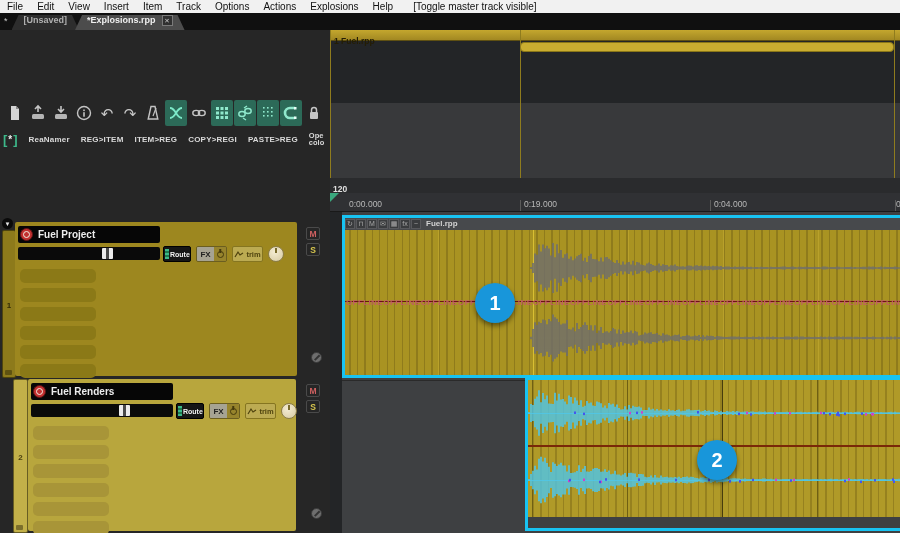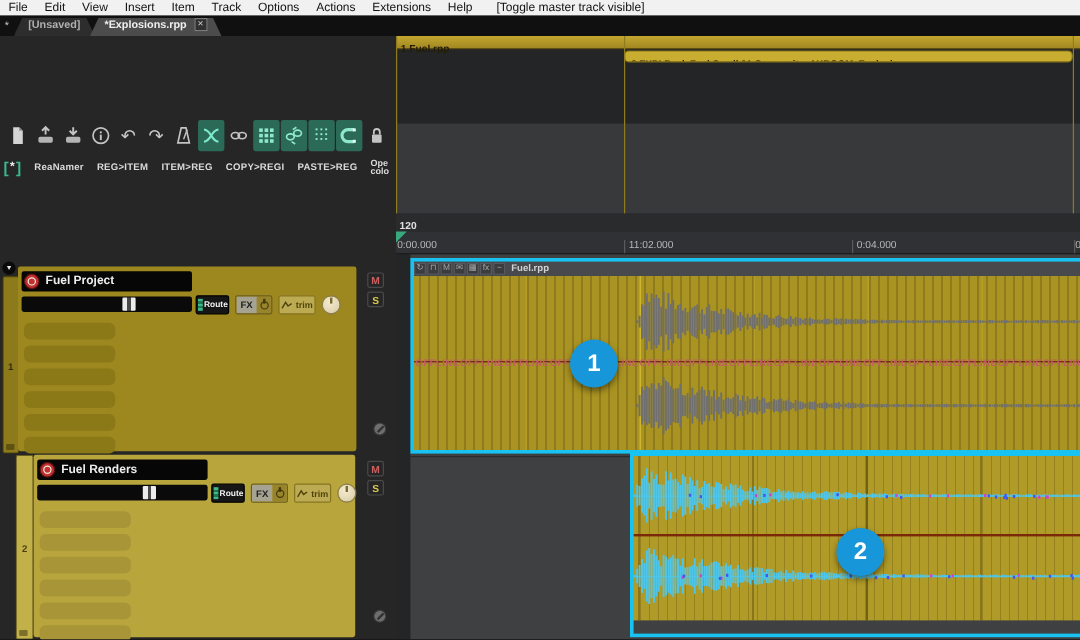--- a/index.html
+++ b/index.html
@@ -137,21 +137,21 @@
 
   <div id="menubar">
     <span class="mi">File</span>
     <span class="mi">Edit</span>
     <span class="mi">View</span>
     <span class="mi">Insert</span>
     <span class="mi">Item</span>
     <span class="mi">Track</span>
     <span class="mi">Options</span>
     <span class="mi">Actions</span>
-    <span class="mi">Extensions</span>
+    <span class="mi">Explosions</span>
     <span class="mi">Help</span>
     <span class="mi toggle">[Toggle master track visible]</span>
   </div>
 
   <div id="tabbar">
     <span id="tab-star">*</span>
     <div class="tab inactive">
       <span>[Unsaved]</span>
     </div>
     <div class="tab active">
@@ -374,22 +374,22 @@
     </div>
     <div id="zone-light"></div>
     <div class="vline" style="left:0;"></div>
     <div class="vline" style="left:190px;"></div>
     <div class="vline" style="left:564px;"></div>
     <div id="tempo-strip">
       <span>120</span>
     </div>
     <div id="ruler">
       <span id="playhead"></span>
-      <span class="rlab" style="left:1px;">0:00.000</span>
-      <span class="rlab" style="left:194px;">11:02.000</span>
+      <span class="rlab" style="left:19px;">0:00.000</span>
+      <span class="rlab" style="left:194px;">0:19.000</span>
       <span class="rlab" style="left:384px;">0:04.000</span>
       <span class="rlab" style="left:566px;">0</span>
       <span class="rtick" style="left:190px;"></span>
       <span class="rtick" style="left:380px;"></span>
       <span class="rtick" style="left:565px;"></span>
     </div>
 
     <div id="arrange">
       <div id="lane-div"></div>
 

